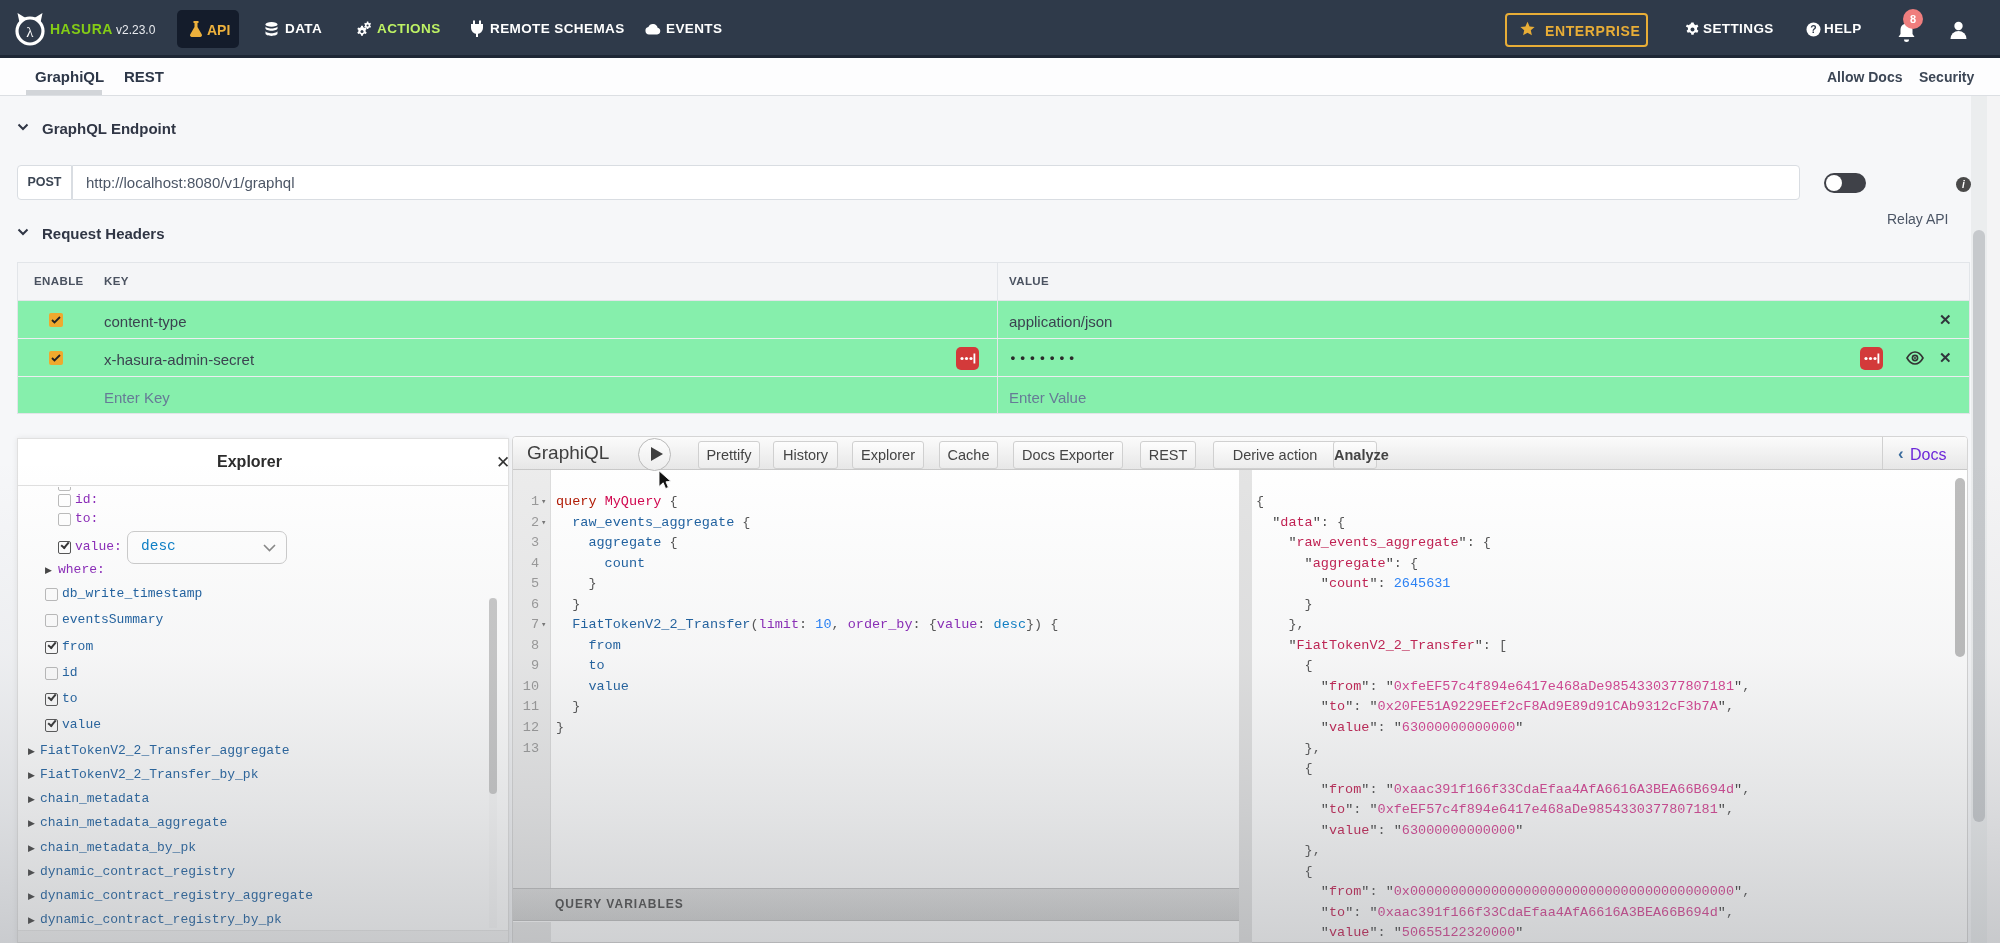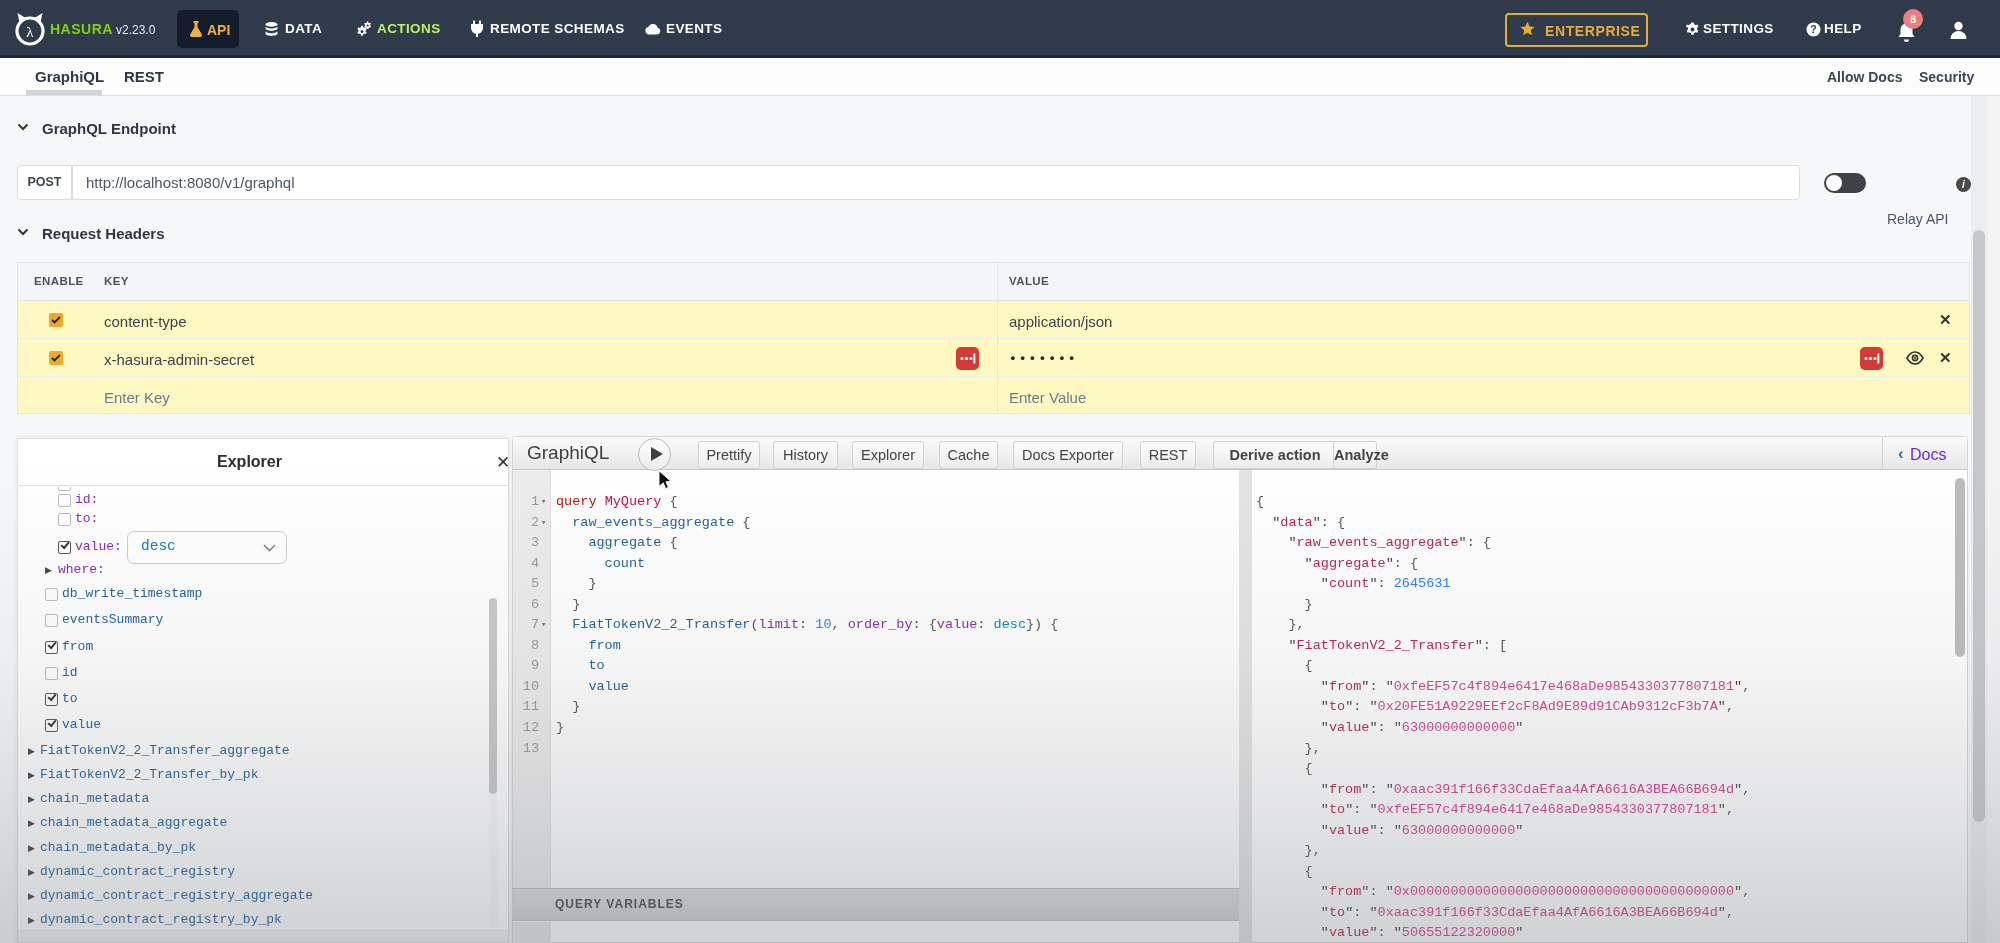--- a/index.html
+++ b/index.html
@@ -119,21 +119,21 @@
 <div class="abs" style="left:1824px;top:173px;width:42px;height:20px;background:#3f4148;border-radius:10px;"></div>
 <div class="abs" style="left:1826px;top:175px;width:16px;height:16px;background:#fff;border-radius:50%;"></div>
 <div class="abs" style="left:1887px;top:178px;font-size:14px;color:#4c5666;margin-top:33px;">Relay API</div>
 <div class="abs" style="left:1956px;top:177px;width:15px;height:15px;border-radius:50%;background:#4a4a4a;color:#fff;font-size:10px;font-weight:bold;text-align:center;line-height:15px;font-style:italic;">i</div>
 
 <svg class="abs" style="left:17px;top:228px;" width="12" height="8" viewBox="0 0 12 8">
     <polyline points="1.5,1.5 6,6 10.5,1.5" fill="none" stroke="#303645" stroke-width="2"></polyline>
   </svg>
 <div class="abs" style="left:42px;top:225px;font-size:15px;font-weight:bold;color:#303645;">Request Headers</div>
 
-<div class="abs" style="left:17px;top:262px;width:1953px;height:152px;background:#fef9c3;border:1px solid #e2e5e9;">
+<div class="abs" style="left:17px;top:262px;width:1953px;height:152px;background:#86efac;border:1px solid #e2e5e9;">
   <div class="abs" style="left:0;top:0;width:1951px;height:38px;background:#f4f5f7;border-bottom:1px solid #e2e5e9;"></div>
   <div class="abs" style="left:979px;top:0;width:1px;height:150px;background:#e2e5e9;"></div>
   <div class="abs" style="left:0;top:75px;width:1951px;height:1px;background:#eceef1;"></div>
   <div class="abs" style="left:0;top:113px;width:1951px;height:1px;background:#eceef1;"></div>
   <div class="abs" style="left:16px;top:12px;font-size:11.5px;font-weight:bold;color:#4a5260;letter-spacing:0.4px;">ENABLE</div>
   <div class="abs" style="left:86px;top:12px;font-size:11.5px;font-weight:bold;color:#4a5260;letter-spacing:0.4px;">KEY</div>
   <div class="abs" style="left:991px;top:12px;font-size:11.5px;font-weight:bold;color:#4a5260;letter-spacing:0.4px;">VALUE</div>
 
   <div class="abs" style="left:31px;top:50px;width:14px;height:14px;background:#efa92e;border-radius:2px;"></div>
   <svg class="abs" style="left:33px;top:53px;" width="10" height="8" viewBox="0 0 10 8">
@@ -244,21 +244,21 @@
   <div class="abs" style="left:125px;top:1px;width:33px;height:33px;border-radius:50%;background:linear-gradient(#fdfdfd,#ededed);border:1px solid #b9b9b9;"></div>
   <div class="abs" style="left:138px;top:10px;width:0;height:0;border-left:12px solid #3f3f3f;border-top:7.5px solid transparent;border-bottom:7.5px solid transparent;"></div>
 </div>
 
 <div class="tbtn" style="left:698px;width:62px;">Prettify</div>
 <div class="tbtn" style="left:773px;width:65px;">History</div>
 <div class="tbtn" style="left:852px;width:72px;">Explorer</div>
 <div class="tbtn" style="left:939px;width:59px;">Cache</div>
 <div class="tbtn" style="left:1013px;width:110px;">Docs Exporter</div>
 <div class="tbtn" style="left:1140px;width:56px;">REST</div>
-<div class="tbtn" style="left:1213px;width:124px;font-weight:bold;">Derive action</div>
+<div class="tbtn" style="left:1213px;width:124px;">Derive action</div>
 <div class="tbtn" style="left:1333px;width:44px;font-weight:bold;">Analyze</div>
 <div class="abs" style="left:1882px;top:437px;width:1px;height:32px;background:#d0d0d0;"></div>
 <div class="abs" style="left:1898px;top:444px;font-size:17px;color:#3a6b9d;font-weight:bold;">‹</div>
 <div class="abs" style="left:1910px;top:446px;font-size:16px;color:#6d28d9;">Docs</div>
 
 <div class="abs" style="left:513px;top:470px;width:38px;height:418px;background:#ececec;border-right:1px solid #ddd;"></div>
 <div class="abs mono" id="gutter" style="left:513px;top:492px;width:26px;font-size:13.5px;line-height:20.55px;color:#999;text-align:right;white-space:pre;">1
 2
 3
 4

